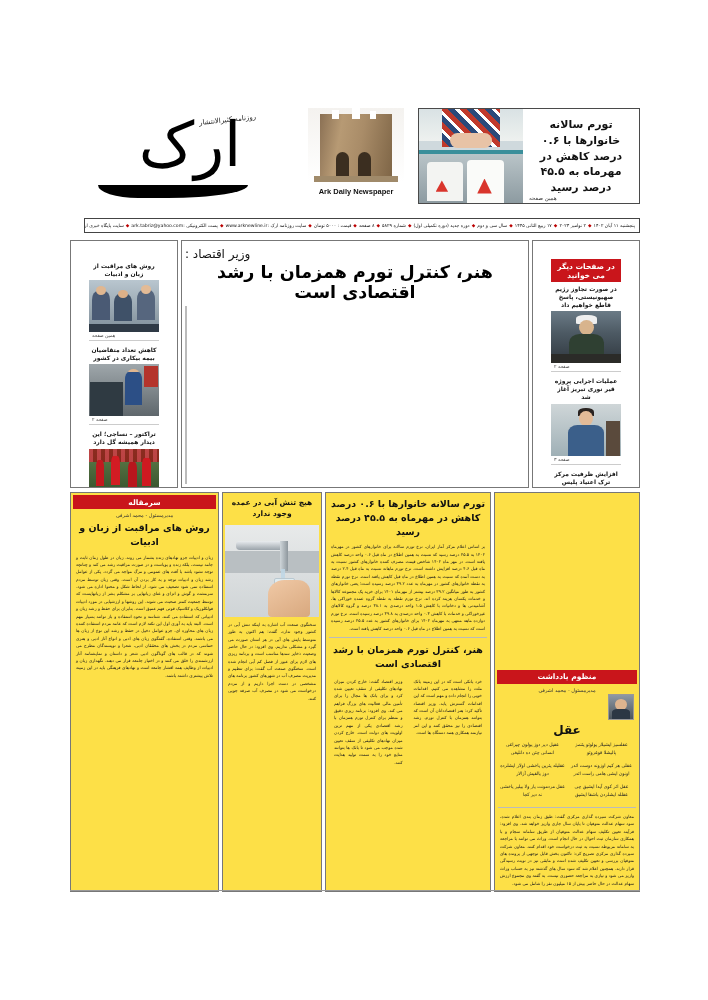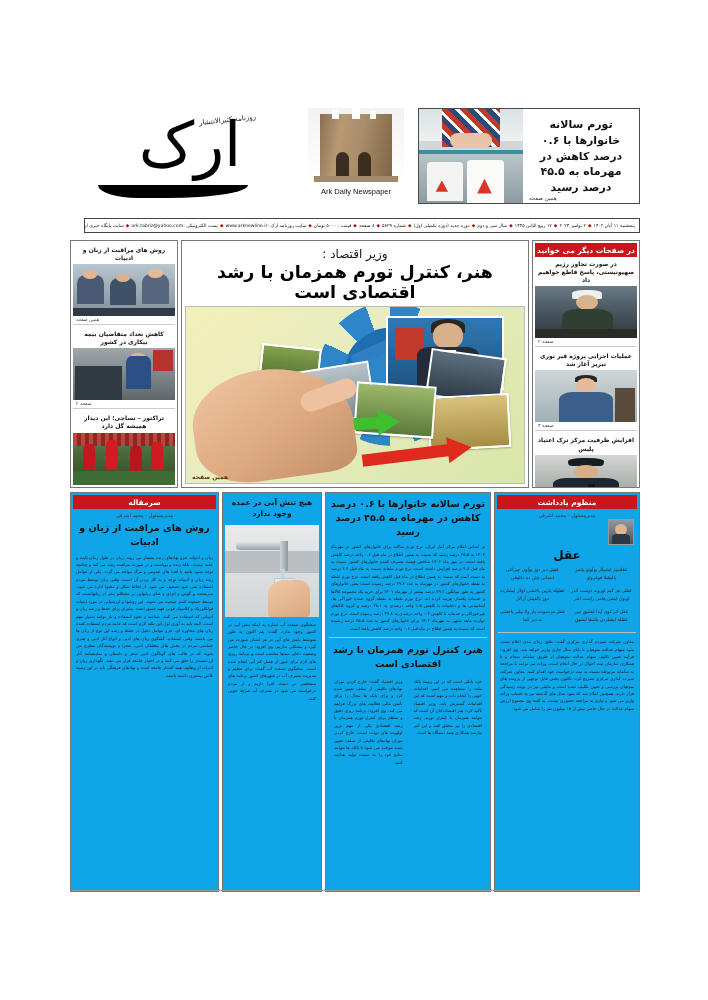--- a/index.html
+++ b/index.html
@@ -104,21 +104,21 @@
     border-radius: 7px 7px 0 0;
   }
   .tw-a1 { left: 28px; }
   .tw-a2 { left: 50px; }
   .tw-base {
     position:absolute; left:6px; bottom:0; width:84px; height:6px;
     background:#a08a6a;
   }
   .tower-cap {
     font-size: 7.5px;
-    font-weight: normal;
+    font-weight: bold;
     color: #111;
     font-family: "Liberation Sans", sans-serif;
     direction: ltr;
     margin-top: 5px;
   }
 
   
   .mh-teaser {
     flex: 1;
     border: 1px solid #4a4a4a;
@@ -200,31 +200,32 @@
     left: 70px; top: 240px;
     width: 570px; height: 248px;
     display: flex;
     flex-direction: row;
     gap: 3px;
   }
   .col-side {
     width: 108px;
     border: 1px solid #777;
     background: #fff;
-    padding: 2px;
+    padding: 18px;
     overflow: hidden;
   }
   .col-main {
     flex: 1;
     border: 1px solid #777;
     background: #fff;
     padding: 3px;
     display: flex;
     flex-direction: column;
     overflow: hidden;
+    align-items: flex-end;
   }
 
   .redbar {
     background: #c9151b;
     color: #fff;
     font-size: 7.5px;
     font-weight: bold;
     text-align: center;
     padding: 2.5px 2px;
     direction: rtl;
@@ -448,22 +449,22 @@
 
   
   .botgrid {
     position: absolute;
     left: 70px; top: 492px;
     width: 570px; height: 400px;
     display: flex;
     flex-direction: row;
     gap: 3px;
   }
-  .bcol { border: 1px solid #777; background:#0ea5e9; overflow:hidden; padding:2px; }
-  .bcol-1 { width: 146px; display:flex; flex-direction:column; }
+  .bcol { border: 1px solid #777; background:#fde047; overflow:hidden; padding:2px; }
+  .bcol-1 { width: 146px; display:flex; flex-direction:column;justify-content:flex-end; }
   .bcol-2 { width: 166px; display:flex; flex-direction:column; }
   .bcol-3 { width: 100px; display:flex; flex-direction:column; }
   .bcol-4 { flex:1; display:flex; flex-direction:column; }
 
   .byline {
     font-size: 5px; color:#333; text-align:center; direction:rtl;
     padding: 3px 2px 1px 2px;
   }
   .art-title {
     font-size: 9.5px; font-weight:bold; text-align:center; direction:rtl;

